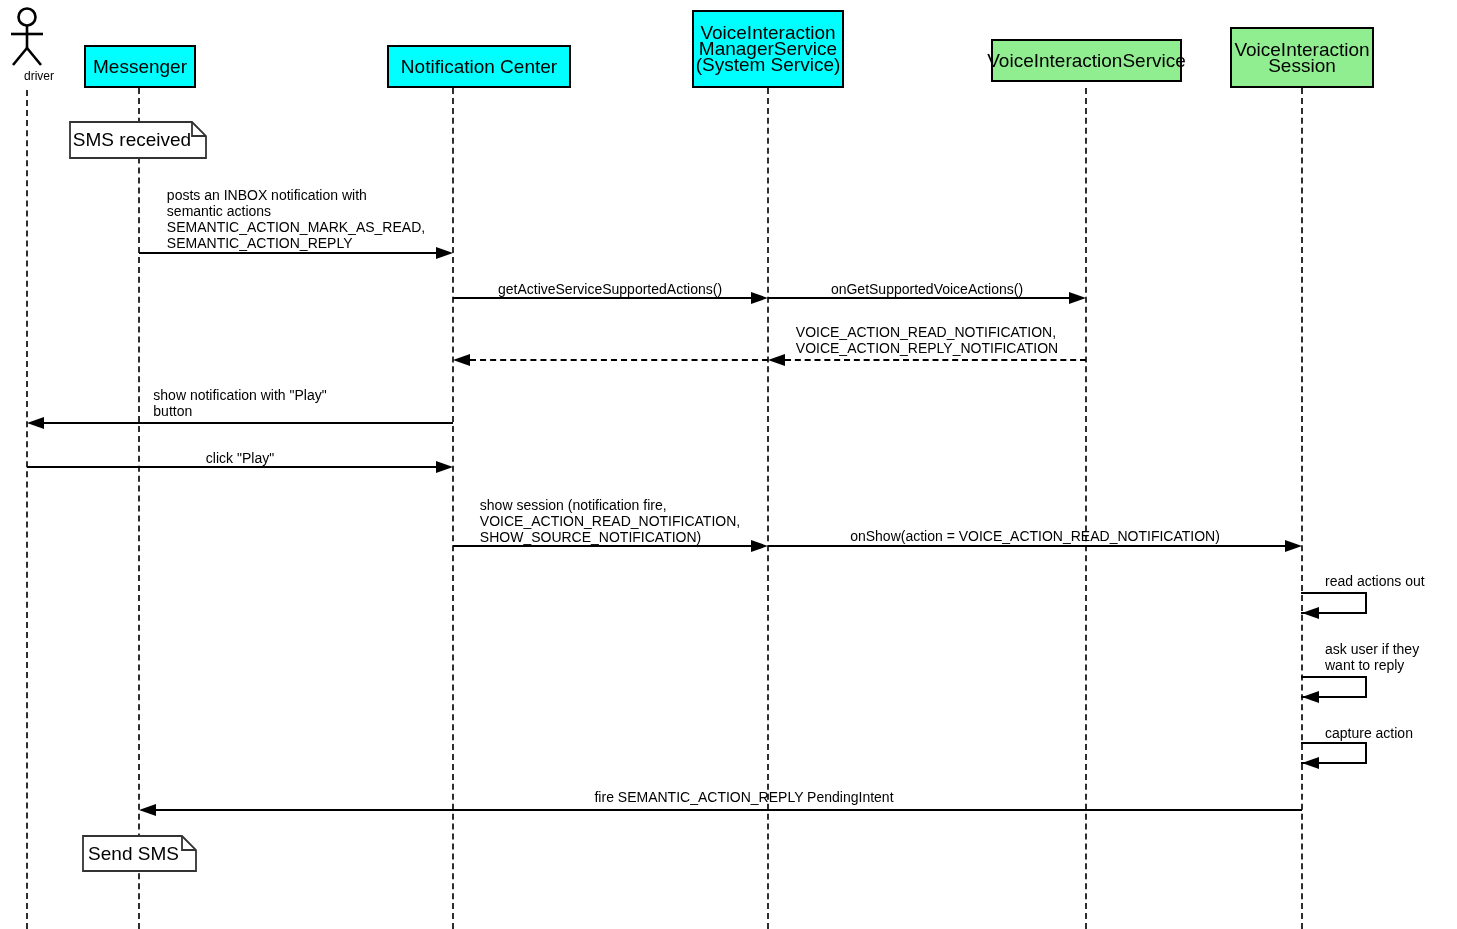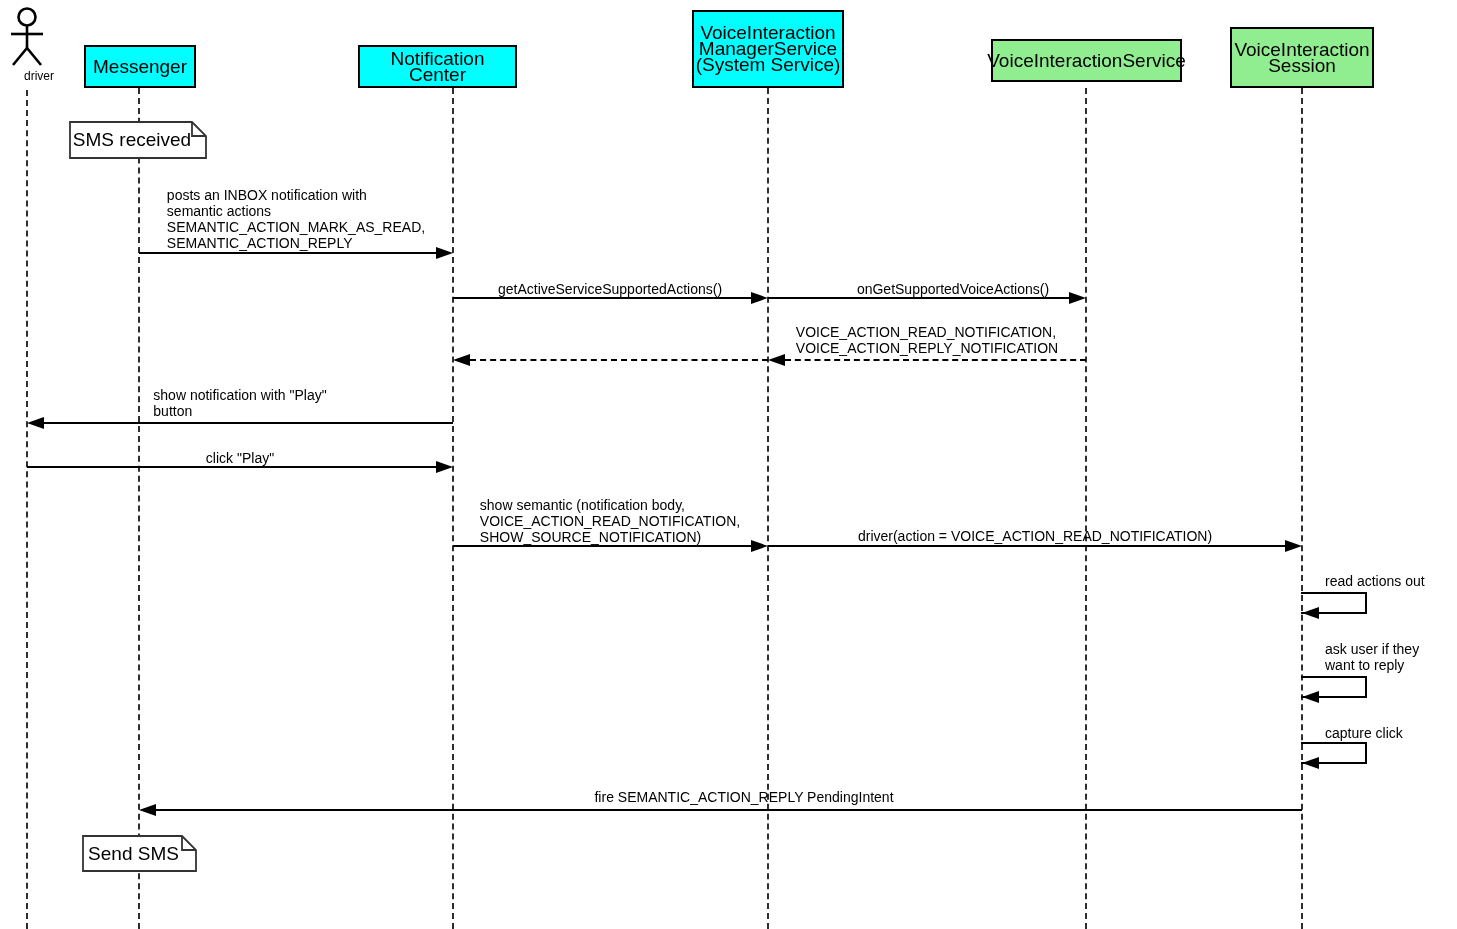--- a/index.html
+++ b/index.html
@@ -62,21 +62,21 @@
       <line x1="2" y1="27" x2="34" y2="27" stroke="#000" stroke-width="2.6"></line>
       <line x1="18" y1="41" x2="4" y2="58" stroke="#000" stroke-width="2.6"></line>
       <line x1="18" y1="41" x2="32" y2="58" stroke="#000" stroke-width="2.6"></line>
     </svg>
     <div class="actor-label">driver</div>
   </div>
 
   <div class="pbox cyan" style="left:84px;top:45px;width:112px;height:43px">
     <span>Messenger</span>
   </div>
-  <div class="pbox cyan" style="left:358px;top:45px;width:159px;height:43px">
+  <div class="pbox cyan" style="left:387px;top:45px;width:184px;height:43px">
     <span>Notification Center</span>
   </div>
   <div class="pbox cyan" style="left:692px;top:10px;width:152px;height:78px">
     <span>VoiceInteraction
 ManagerService
 (System Service)</span>
   </div>
   <div class="pbox green" style="left:991px;top:39px;width:191px;height:43px">
     <span>VoiceInteractionService</span>
   </div>
@@ -97,60 +97,60 @@
 semantic actions
 SEMANTIC_ACTION_MARK_AS_READ,
 SEMANTIC_ACTION_REPLY</div>
   <div class="mline" style="left:139px;top:252px;width:297px"></div>
   <div class="ah-r" style="left:436px;top:247px"></div>
 
   <div class="mlabel" style="left:610px;top:281px;white-space:nowrap">getActiveServiceSupportedActions()</div>
   <div class="mline" style="left:453px;top:297px;width:298px"></div>
   <div class="ah-r" style="left:751px;top:292px"></div>
 
-  <div class="mlabel" style="left:953px;top:281px;white-space:nowrap">onGetSupportedVoiceActions()</div>
+  <div class="mlabel" style="left:927px;top:281px;white-space:nowrap">onGetSupportedVoiceActions()</div>
   <div class="mline" style="left:768px;top:297px;width:301px"></div>
   <div class="ah-r" style="left:1069px;top:292px"></div>
 
   <div class="mlabel" style="left:927px;top:324px">VOICE_ACTION_READ_NOTIFICATION,
 VOICE_ACTION_REPLY_NOTIFICATION</div>
   <div class="ah-l" style="left:768px;top:354px"></div>
   <div class="mline dashed" style="left:785px;top:359px;width:301px"></div>
   <div class="ah-l" style="left:453px;top:354px"></div>
   <div class="mline dashed" style="left:470px;top:359px;width:298px"></div>
 
   <div class="mlabel" style="left:240px;top:387px">show notification with "Play"
 button</div>
   <div class="ah-l" style="left:27px;top:417px"></div>
   <div class="mline" style="left:44px;top:422px;width:409px"></div>
 
   <div class="mlabel" style="left:240px;top:450px;white-space:nowrap">click "Play"</div>
   <div class="mline" style="left:27px;top:466px;width:409px"></div>
   <div class="ah-r" style="left:436px;top:461px"></div>
 
-  <div class="mlabel" style="left:610px;top:497px">show semantic (notification body,
+  <div class="mlabel" style="left:610px;top:497px">show session (notification fire,
 VOICE_ACTION_READ_NOTIFICATION,
 SHOW_SOURCE_NOTIFICATION)</div>
   <div class="mline" style="left:453px;top:545px;width:298px"></div>
   <div class="ah-r" style="left:751px;top:540px"></div>
 
-  <div class="mlabel" style="left:1035px;top:528px;white-space:nowrap">driver(action = VOICE_ACTION_READ_NOTIFICATION)</div>
+  <div class="mlabel" style="left:1035px;top:528px;white-space:nowrap">onShow(action = VOICE_ACTION_READ_NOTIFICATION)</div>
   <div class="mline" style="left:768px;top:545px;width:517px"></div>
   <div class="ah-r" style="left:1285px;top:540px"></div>
 
   <div class="mlabel noshift" style="left:1325px;top:573px;white-space:nowrap">read actions out</div>
   <div class="selfloop" style="left:1301px;top:592px"></div>
   <div class="ah-l" style="left:1302px;top:607px"></div>
 
   <div class="mlabel noshift" style="left:1325px;top:641px">ask user if they
 want to reply</div>
   <div class="selfloop" style="left:1301px;top:676px"></div>
   <div class="ah-l" style="left:1302px;top:691px"></div>
 
-  <div class="mlabel noshift" style="left:1325px;top:725px;white-space:nowrap">capture click</div>
+  <div class="mlabel noshift" style="left:1325px;top:725px;white-space:nowrap">capture action</div>
   <div class="selfloop" style="left:1301px;top:742px"></div>
   <div class="ah-l" style="left:1302px;top:757px"></div>
 
   <div class="mlabel" style="left:744px;top:789px;white-space:nowrap">fire SEMANTIC_ACTION_REPLY PendingIntent</div>
   <div class="ah-l" style="left:139px;top:804px"></div>
   <div class="mline" style="left:156px;top:809px;width:1146px"></div>
 
   <div class="note" style="left:82px;top:835px;width:115px;height:37px">
     <svg width="115" height="37" viewBox="0 0 115 37">
       <path d="M1,1 L100,1 L114,15 L114,36 L1,36 Z" fill="#ffffff" stroke="#333" stroke-width="1.8"></path>

